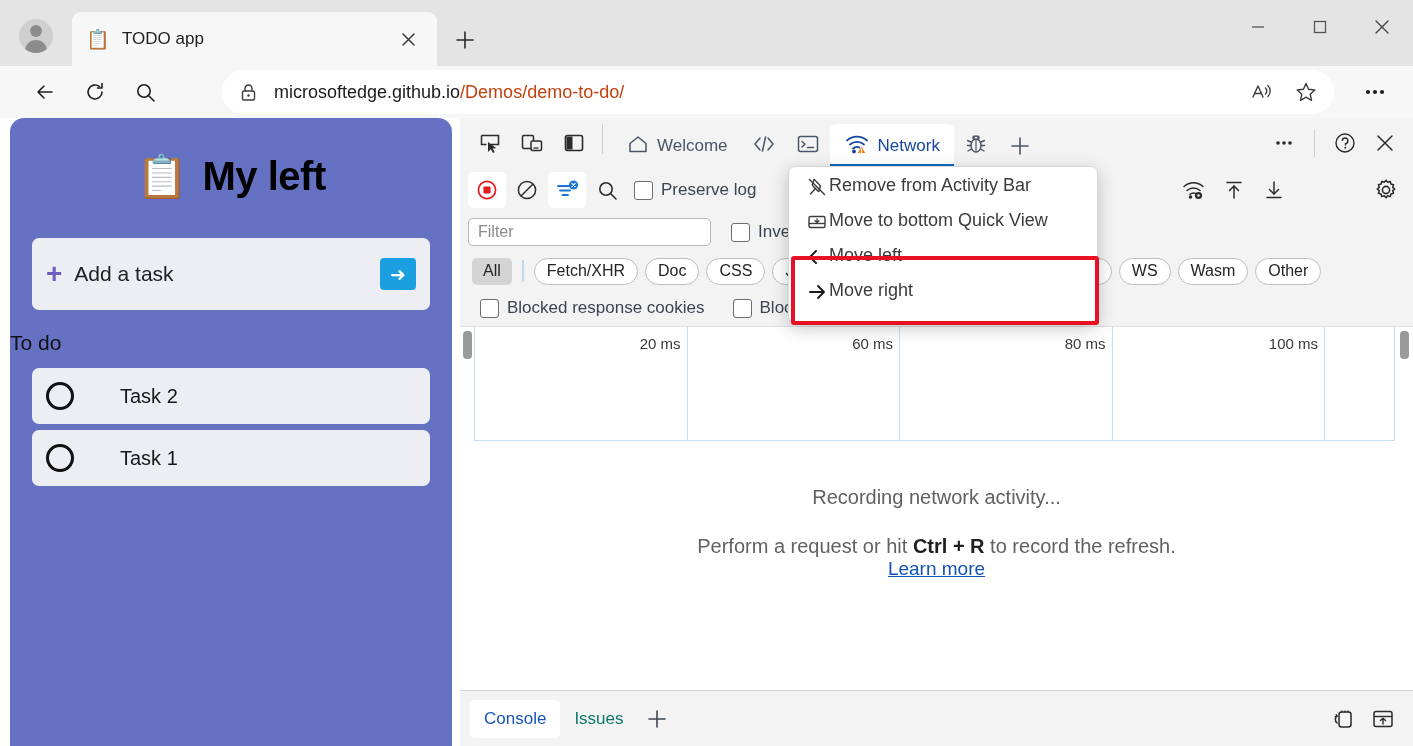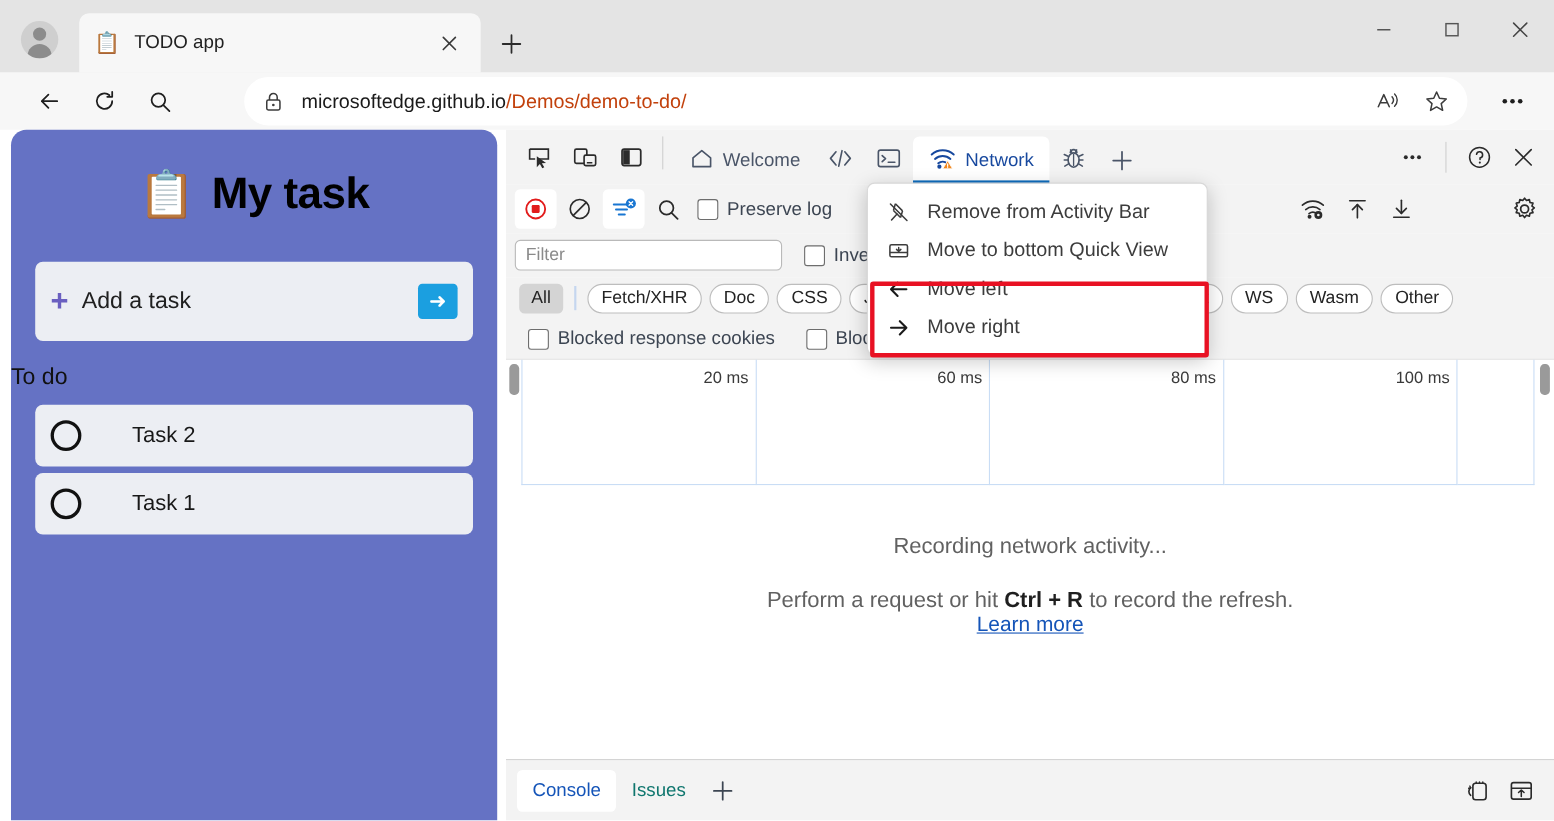--- a/index.html
+++ b/index.html
@@ -161,21 +161,21 @@
   .dw-tab.active{ background:#ffffff; color:#1454b8;}
   .dw-plus{ width:38px;height:38px;display:flex;align-items:center;justify-content:center;}
   .dw-spacer{ flex:1; }
   .dw-ico{ width:40px;height:36px;border-radius:5px;display:flex;
     align-items:center;justify-content:center;}
 
   
   .ctxmenu{ position:absolute; left:788px; top:166px; width:310px; height:157px;
     background:#ffffff; border:1px solid #d8d8d8; border-radius:7px;
     box-shadow:0 5px 18px rgba(0,0,0,0.22); z-index:50; padding:8px 0; }
-  .ctxitem{ height:35px; display:flex; align-items:center; padding:0 16px; gap:14px; }
+  .ctxitem{ height:35px; display:flex; align-items:flex-start; padding:0 16px; gap:0; }
   .ctx-ico{ width:24px;height:24px;display:flex;align-items:center;justify-content:center;flex:none;}
   .ctx-lbl{ font-size:18px; color:#3c3c3c; white-space:nowrap;}
   .ctx-highlight{ position:absolute; left:791px; top:256px; width:308px; height:69px;
     border:4px solid #e81123; border-radius:3px; z-index:60; pointer-events:none;}
 </style>
 </head>
 <body>
 
 <div id="root">
 
@@ -267,21 +267,21 @@
       <circle cx="5" cy="12" r="2.1" fill="#1f1f1f"></circle>
       <circle cx="12" cy="12" r="2.1" fill="#1f1f1f"></circle>
       <circle cx="19" cy="12" r="2.1" fill="#1f1f1f"></circle>
       </svg>
   </div>
 
   <div class="page">
     <div class="todo-card">
       <div class="todo-header">
         <span class="todo-emoji">📋</span>
-        <span class="todo-title">My task</span>
+        <span class="todo-title">My left</span>
       </div>
 
       <div class="add-task">
         <span class="plus-icon">+</span>
         <span class="add-label">Add a task</span>
         <span class="go-btn">➜</span>
       </div>
 
       <div class="todo-section">To do</div>
 

